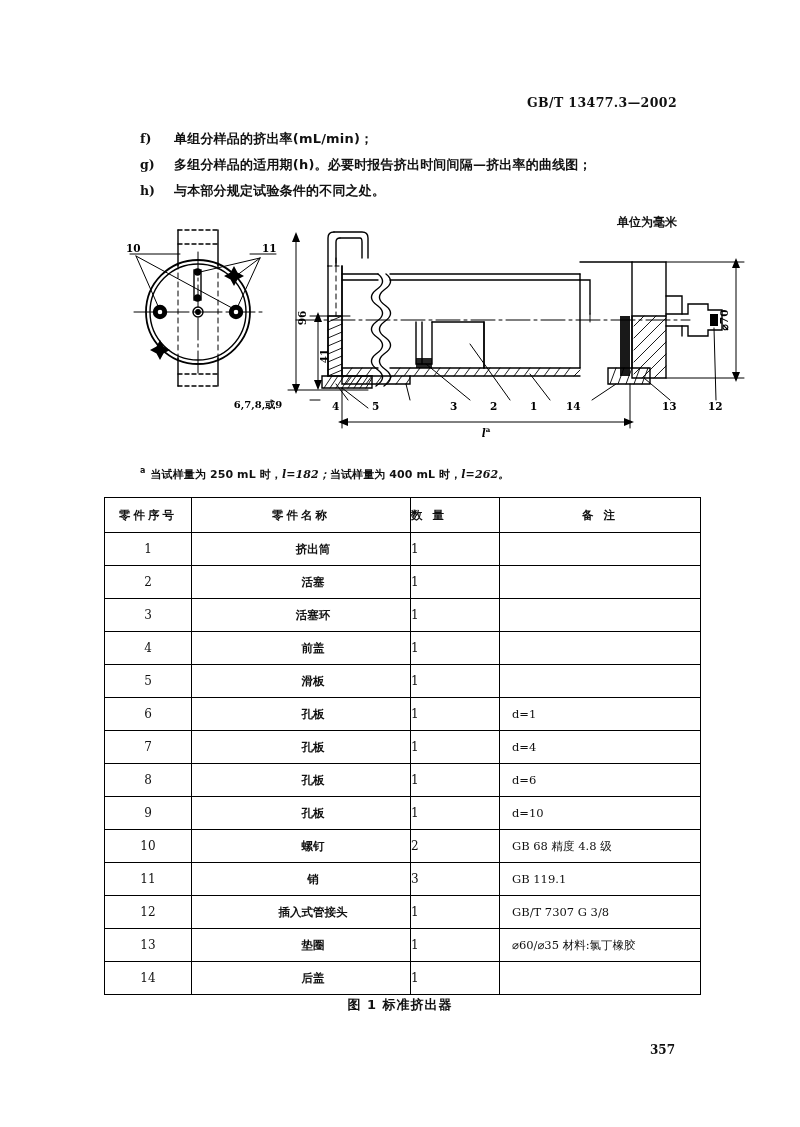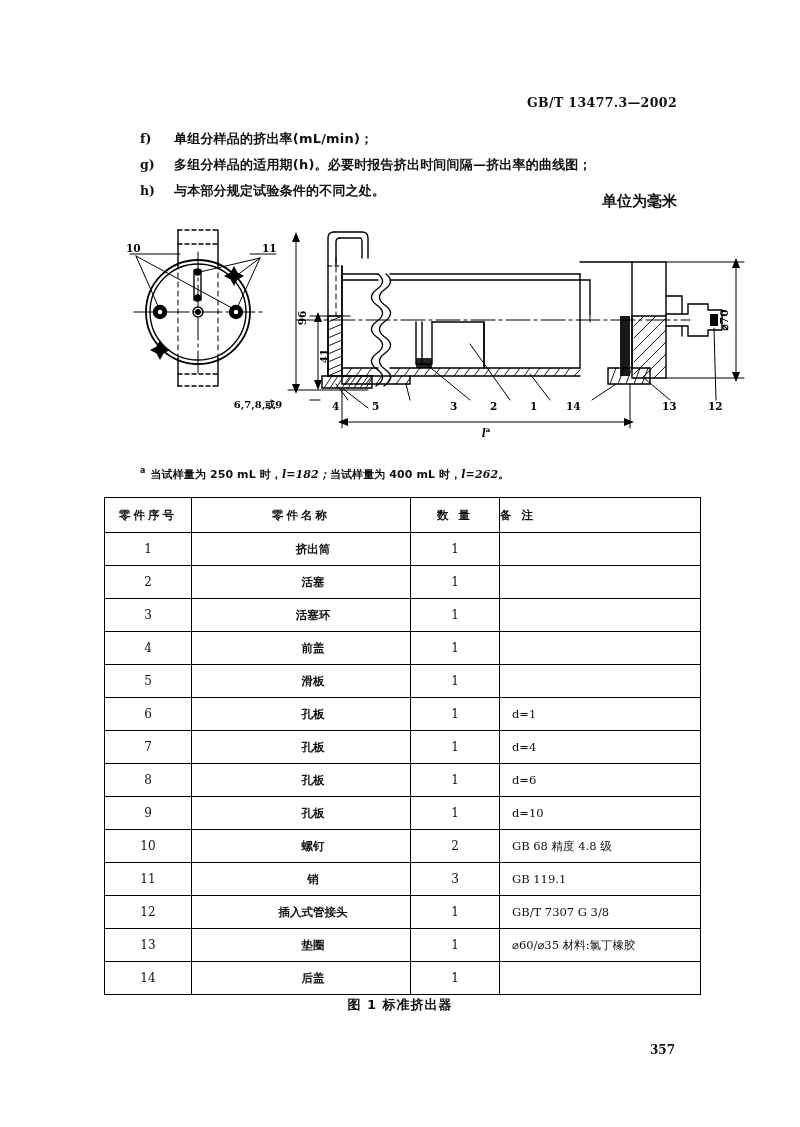--- a/index.html
+++ b/index.html
@@ -55,23 +55,23 @@
     font-size: 12.5px;
   }
   .clause-text {
     font-weight: bold;
     letter-spacing: 0.2px;
   }
 
   
   .units-note {
     position: absolute;
-    top: 192px;
+    top: 214px;
     right: 60px;
-    font-size: 15px;
+    font-size: 12px;
     font-weight: bold;
   }
 
   
   .figure-area {
     position: absolute;
     top: 218px;
     left: 110px;
     width: 640px;
     height: 240px;
@@ -109,24 +109,24 @@
     font-size: 11.5px;
     font-weight: bold;
     padding: 0;
   }
   .parts-table th {
     height: 34px;
     letter-spacing: 3px;
   }
   .col-no    { width: 86px;  text-align: center; }
   .col-name  { width: 218px; text-align: center;  padding-left: 24px !important; }
-  .col-qty   { width: 88px;  text-align: center; }
+  .col-qty   { width: 88px;  text-align: left; }
   .col-note  { width: 200px; text-align: left;  padding-left: 12px !important; }
   .parts-table th.col-name { text-align: center; padding-left: 0 !important; letter-spacing: 3px;}
-  .parts-table th.col-note { text-align: left; padding-left: 0 !important; }
+  .parts-table th.col-note { text-align: center; padding-left: 0 !important; }
   .parts-table .num {
     font-family: "DejaVu Serif", serif;
     font-weight: normal;
     font-size: 12px;
   }
   .parts-table .remark {
     font-family: "DejaVu Serif", serif;
     font-weight: normal;
     font-size: 11.5px;
   }

